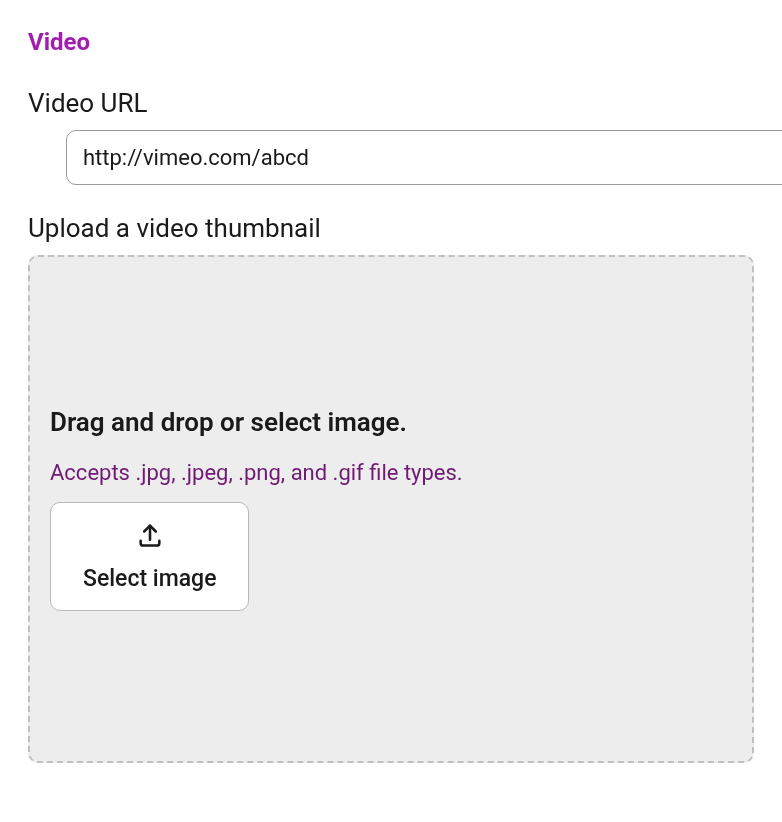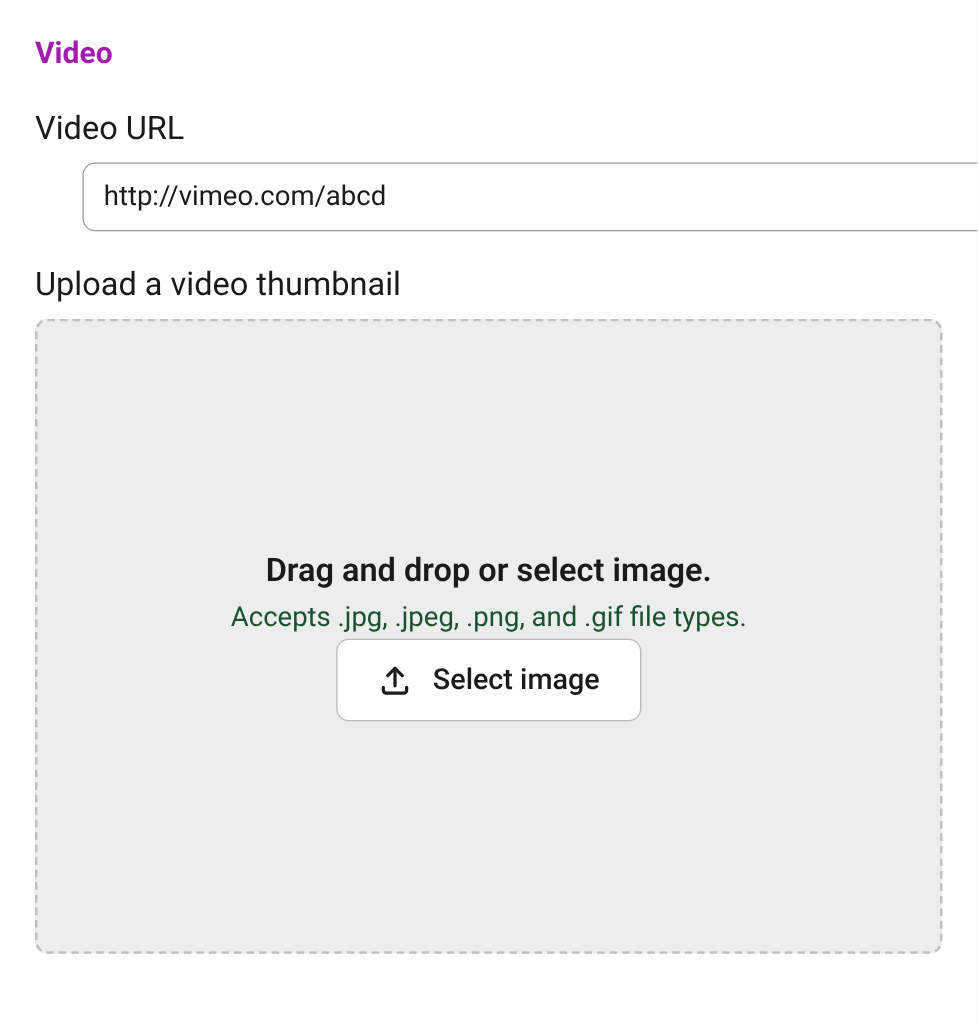--- a/index.html
+++ b/index.html
@@ -40,54 +40,56 @@
       margin-left: 38px;
     }
     .dropzone {
       width: 100%;
       min-height: 508px;
       border: 2px dashed #c0c0c0;
       border-radius: 10px;
       background: #ededed;
       display: flex;
       flex-direction: column;
-      align-items: center;
+      align-items: flex-start;
       justify-content: center;
       text-align: center;
       padding: 60px 20px;
+      gap: 13px;
     }
     .dropzone-title {
       font-size: 26px;
       font-weight: 600;
       color: #1a1a1a;
       margin-bottom: 10px;
     }
     .dropzone-accepts {
       font-size: 22px;
-      color: #14532d;
+      color: #701a75;
       margin-bottom: 4px;
     }
     .dropzone-maxsize {
       font-size: 22px;
       color: #5a5a5a;
       margin-bottom: 60px;
     }
     .select-button {
       display: inline-flex;
       align-items: center;
       gap: 16px;
       background: #ffffff;
       border: 1px solid #b8b8b8;
       border-radius: 10px;
       padding: 18px 32px;
       font-size: 23px;
       font-weight: 500;
       color: #1a1a1a;
       cursor: pointer;
       font-family: inherit;
+      flex-direction: column;
     }
     .upload-icon {
       width: 28px;
       height: 28px;
       display: inline-block;
     }
   </style>
 </head>
 <body>
 

